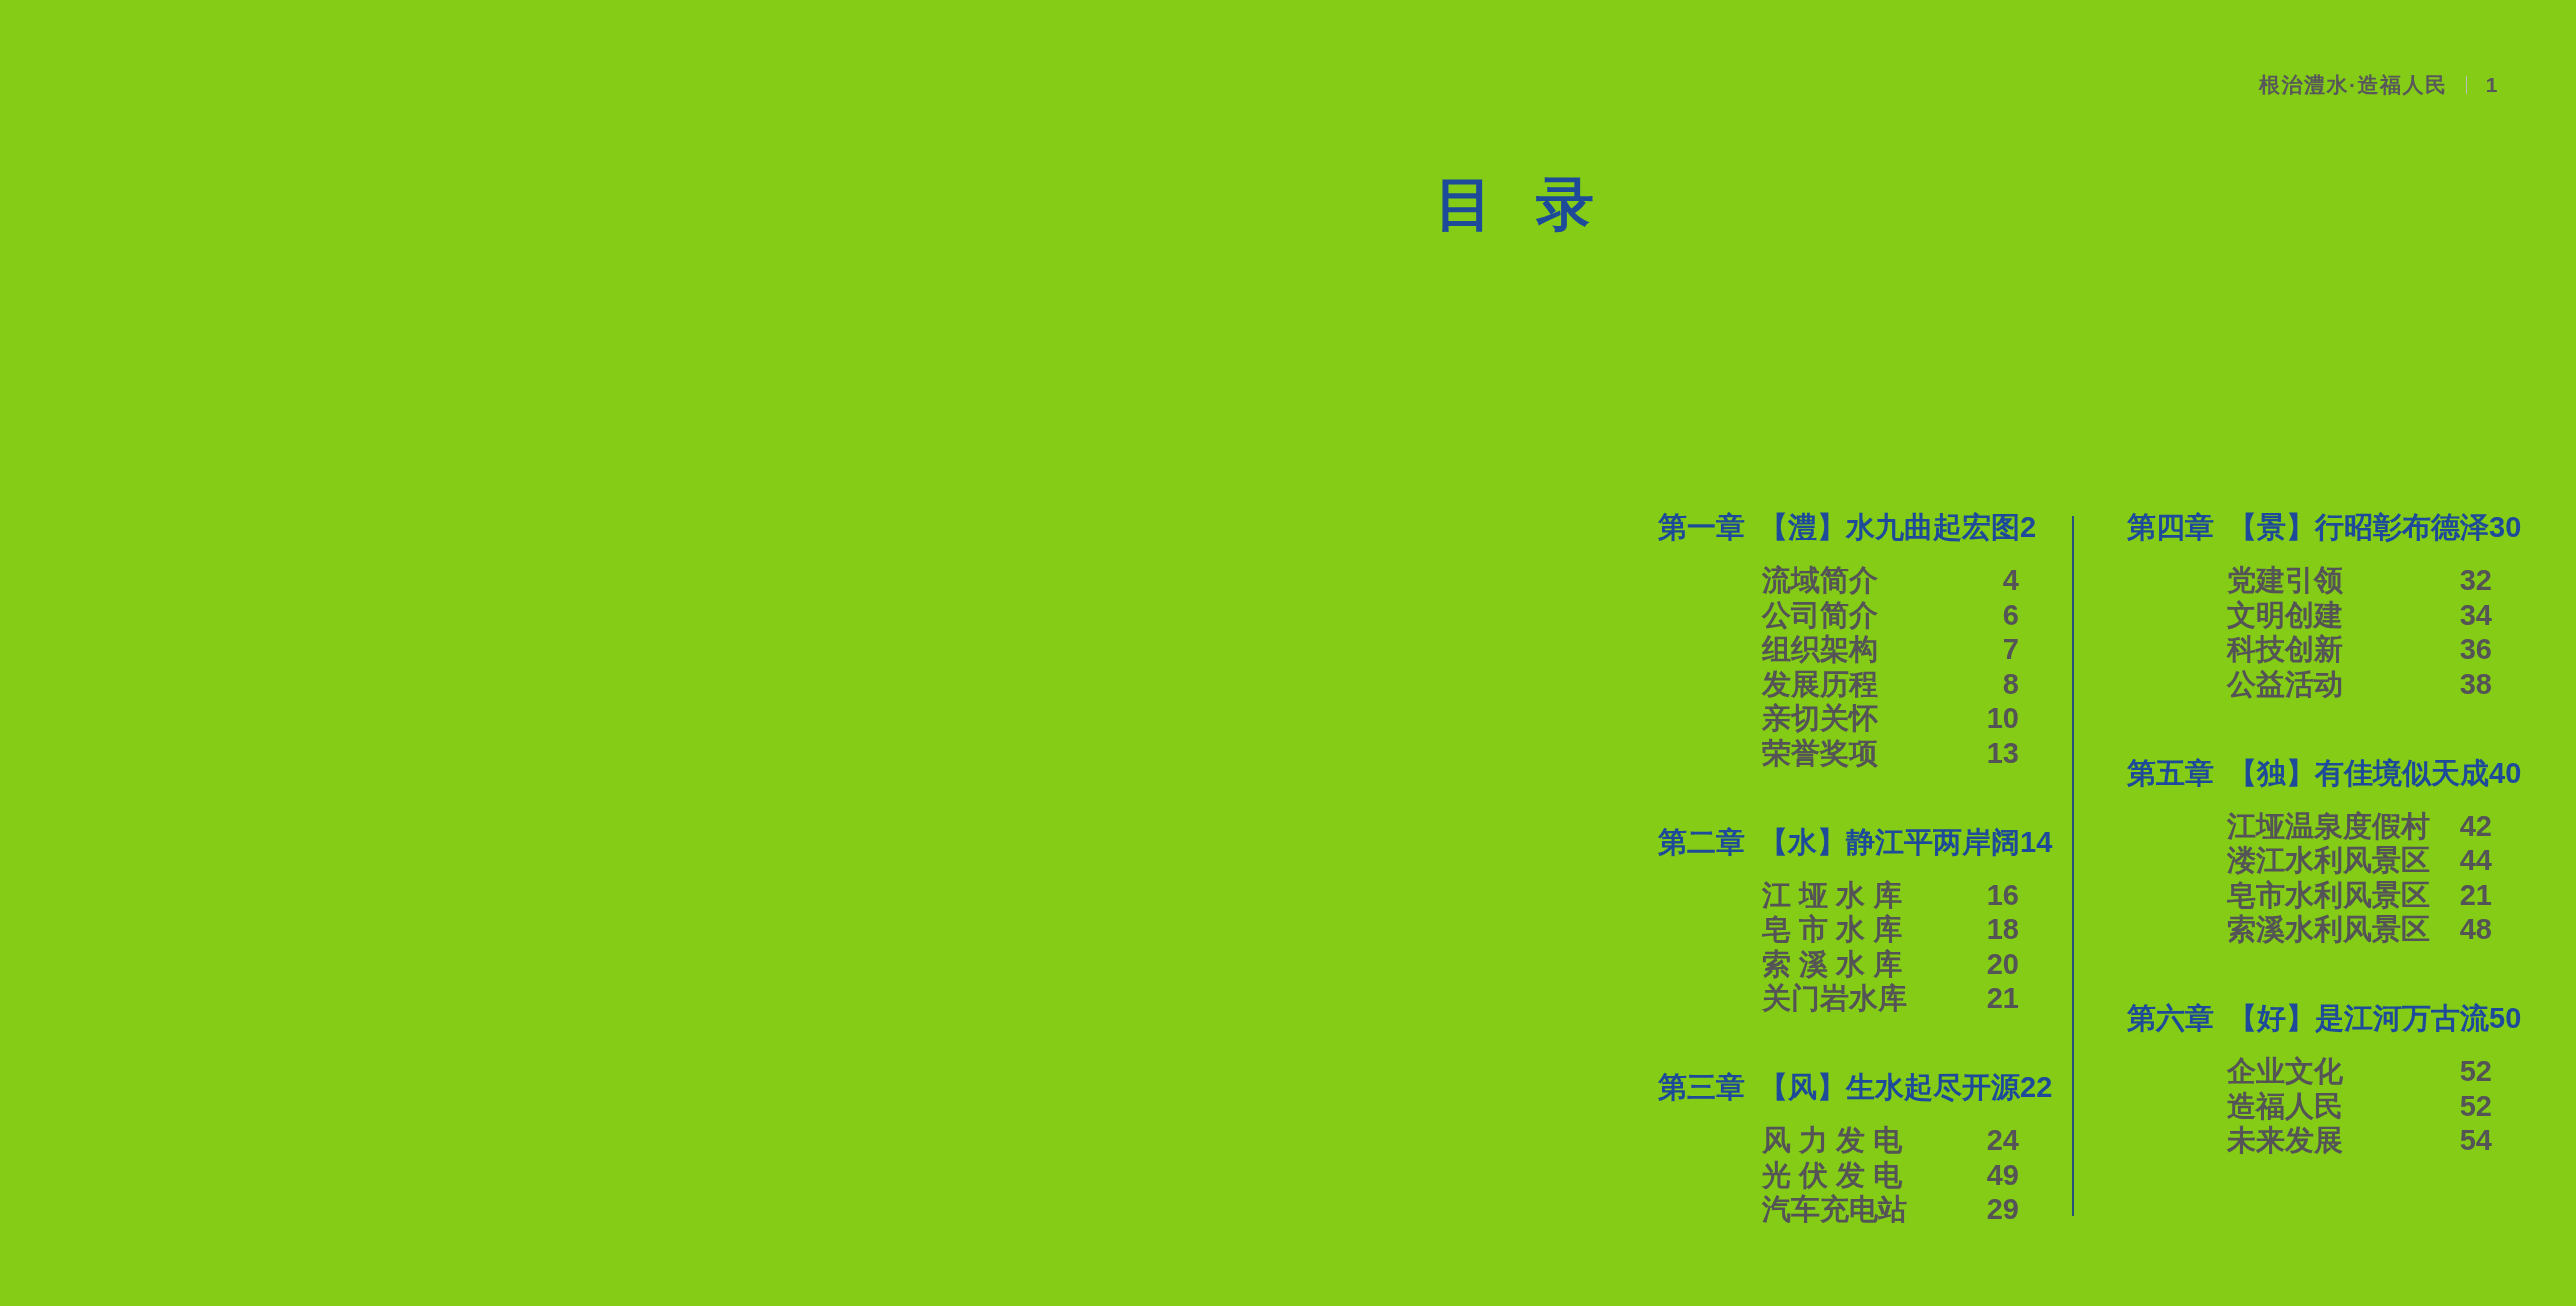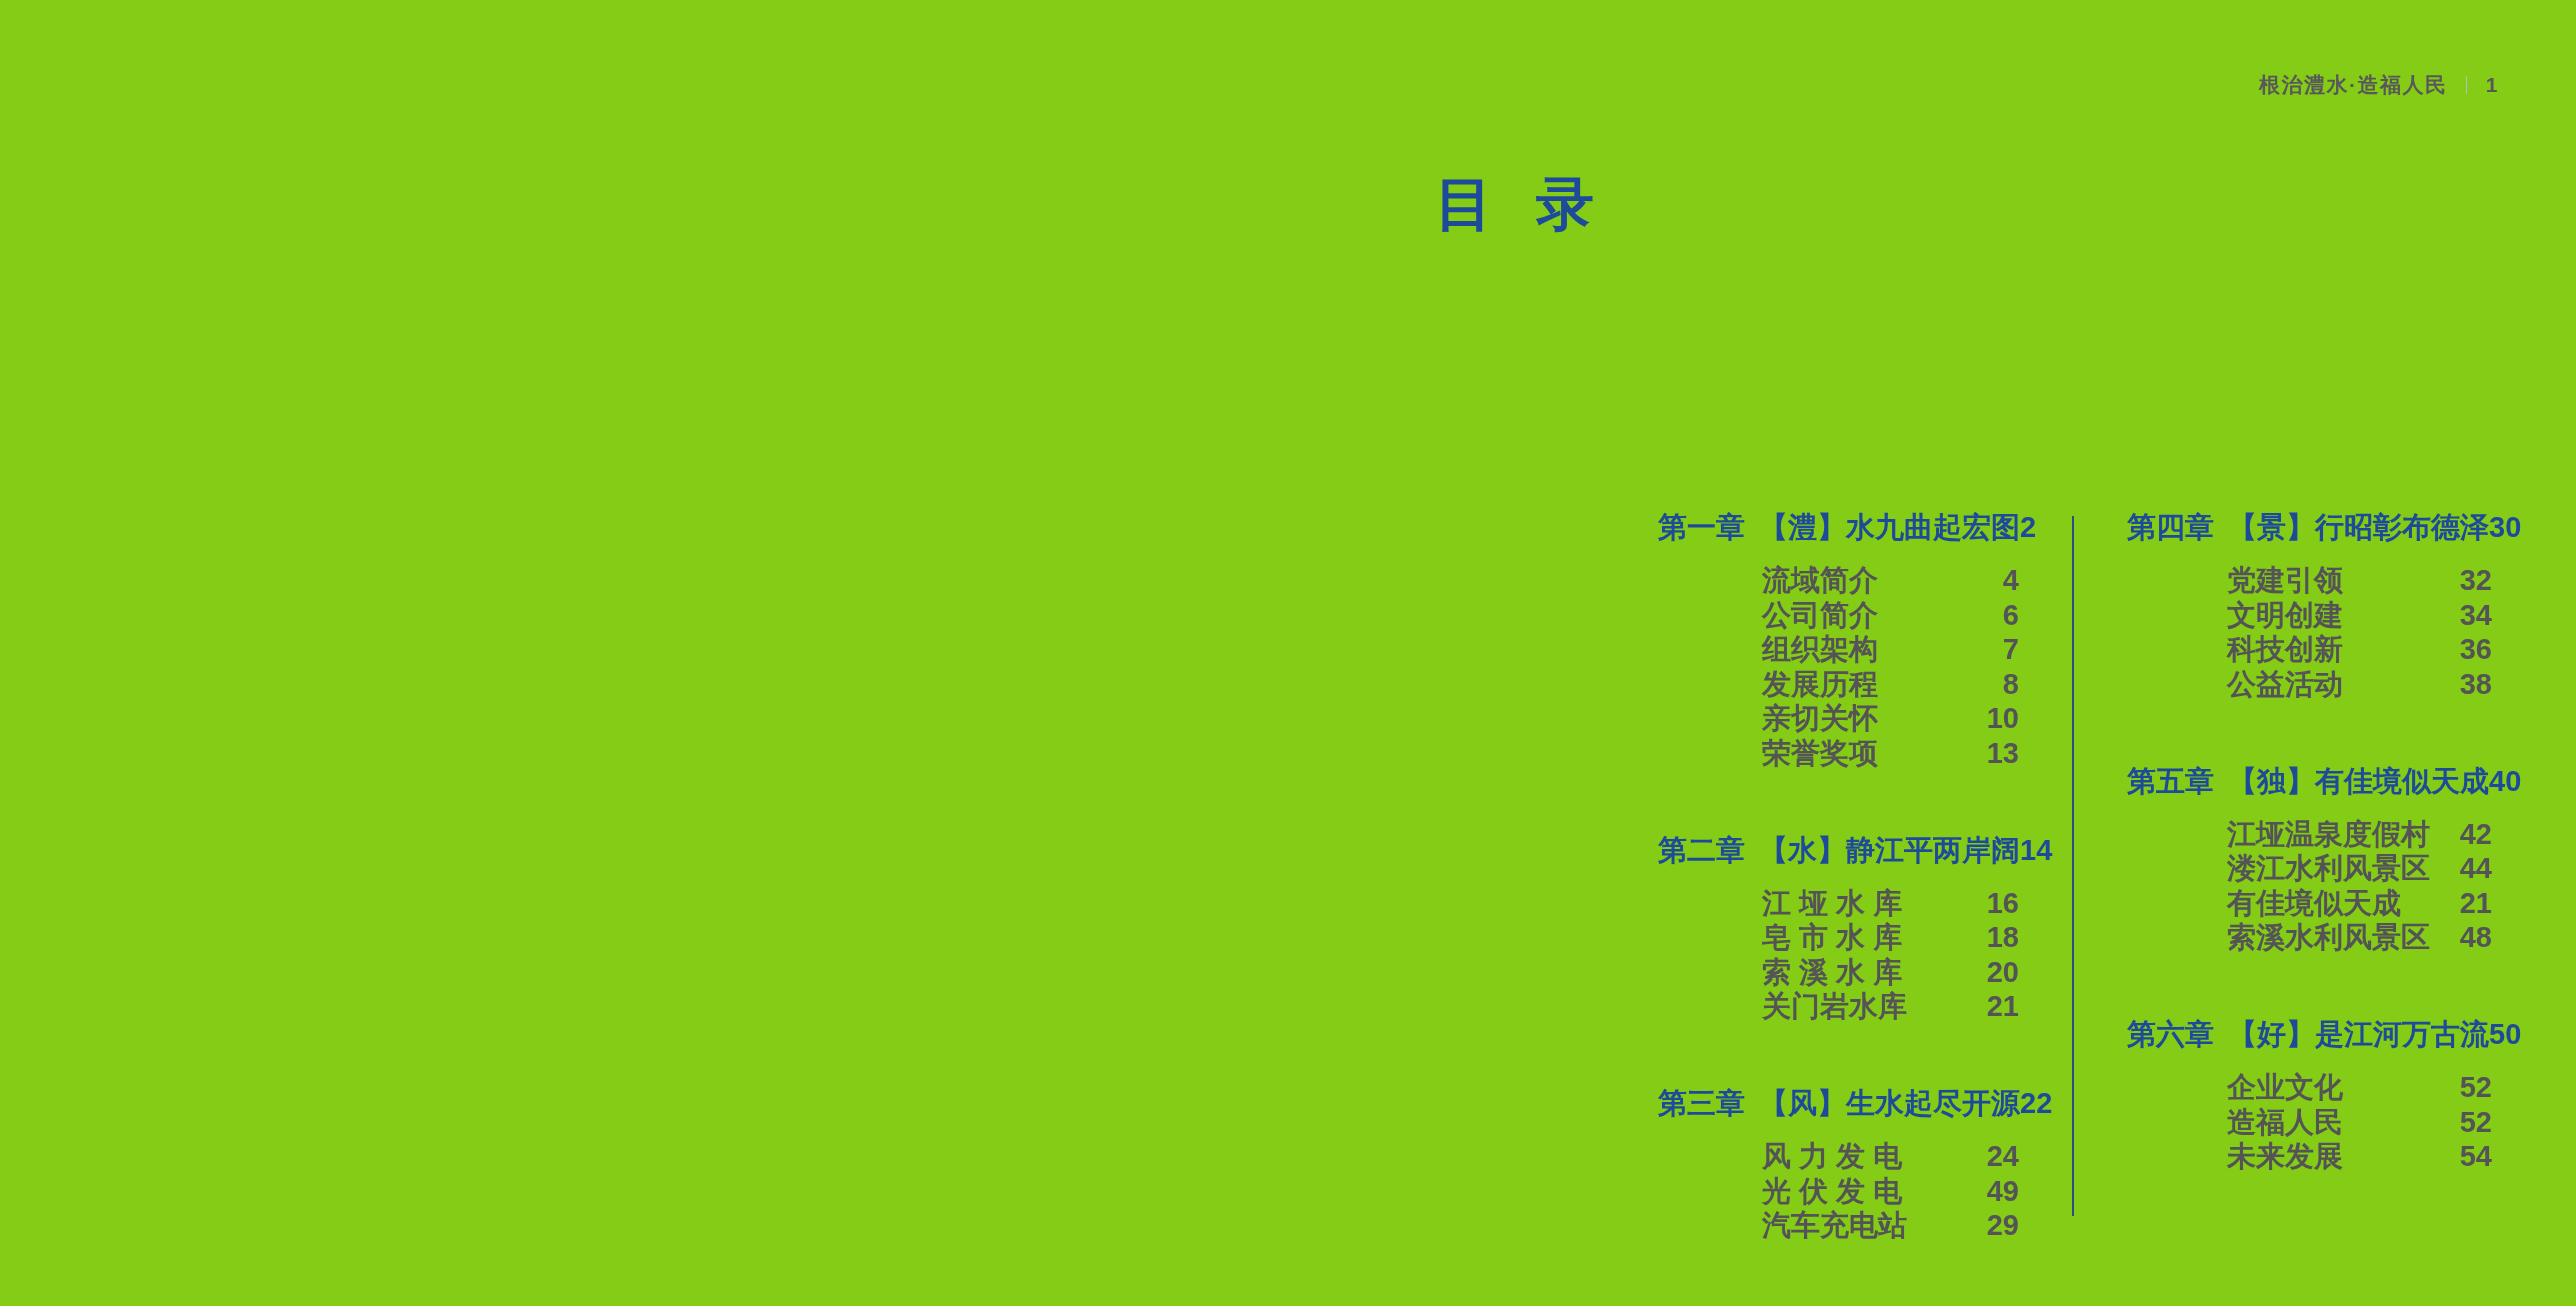--- a/index.html
+++ b/index.html
@@ -58,21 +58,20 @@
     height: 700px;
     background: #26507e;
   }
 
   
   .toc-col {
     position: absolute;
     top: 511px;
     display: flex;
     flex-direction: column;
-    gap: 8px;
   }
   .toc-col.left  { left: 1658px; width: 361px; }
   .toc-col.right { left: 2127px; width: 365px; }
 
   .toc-section + .toc-section { margin-top: 61px; }
 
   .sec-heading {
     display: flex;
     align-items: baseline;
     font-size: 29px;
@@ -235,21 +234,21 @@
         <div class="toc-items">
           <div class="toc-entry">
             <span class="lbl">江垭温泉度假村</span>
             <span class="pg">42</span>
           </div>
           <div class="toc-entry">
             <span class="lbl">溇江水利风景区</span>
             <span class="pg">44</span>
           </div>
           <div class="toc-entry">
-            <span class="lbl">有佳境似天成</span>
+            <span class="lbl">皂市水利风景区</span>
             <span class="pg">21</span>
           </div>
           <div class="toc-entry">
             <span class="lbl">索溪水利风景区</span>
             <span class="pg">48</span>
           </div>
         </div>
       </div>
       <div class="toc-section">
         <div class="sec-heading">

